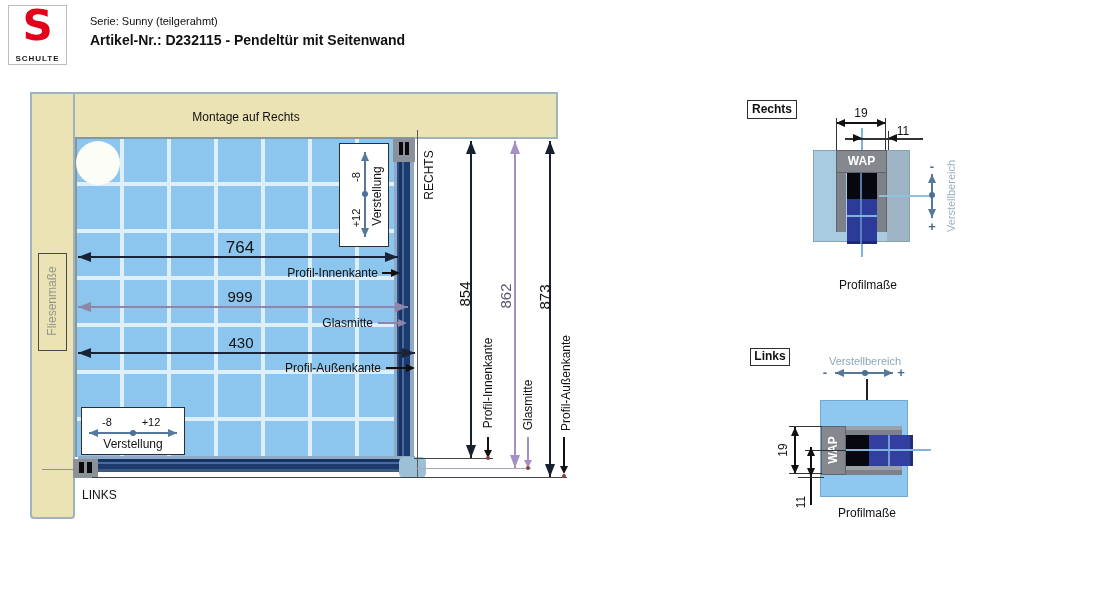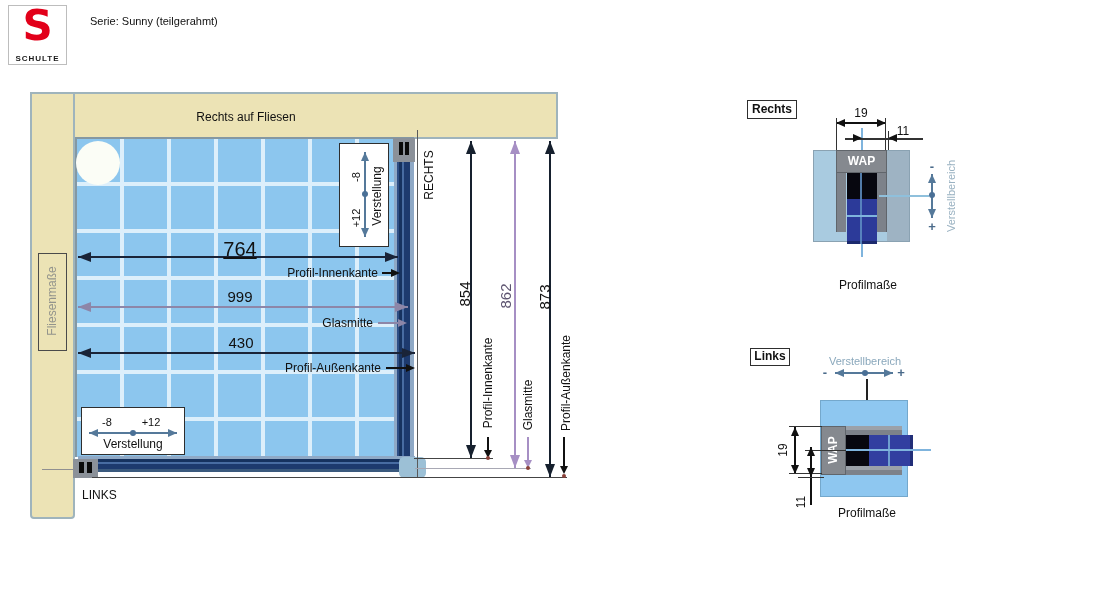--- a/index.html
+++ b/index.html
@@ -38,46 +38,47 @@
 </head>
 <body>
 
 <div class="canvas">
 
   <div class="abs" style="left:8px;top:5px;width:57px;height:58px;background:#fff;border:1px solid #bdbdbd;">
     <div style="position:absolute;left:0;top:-3px;width:100%;text-align:center;font-size:42px;line-height:46px;font-weight:bold;color:#e2001a;font-family:'DejaVu Sans',sans-serif;">S</div>
     <div style="position:absolute;left:0;bottom:1px;width:100%;text-align:center;font-size:8px;font-weight:bold;letter-spacing:1px;color:#1a1a1a;">SCHULTE</div>
   </div>
   <div class="txt" style="left:90px;top:15px;font-size:11px;">Serie: Sunny (teilgerahmt)</div>
+  <div class="txt" style="left:90px;top:32px;font-size:14px;font-weight:bold;">Artikel-Nr.: D232115 - Pendeltür mit Seitenwand</div>
 
   <div class="abs" style="left:30px;top:92px;width:528px;height:47px;background:#ece3b5;border:2px solid #9fb4bc;box-sizing:border-box;"></div>
   <div class="abs" style="left:30px;top:92px;width:45px;height:427px;background:#ece3b5;border:2px solid #9fb4bc;box-sizing:border-box;border-radius:0 0 4px 4px;"></div>
   <div class="abs" style="left:34px;top:96px;width:37px;height:39px;background:#ece3b5;"></div>
-  <div class="txt ctr" style="left:176px;top:110px;width:140px;font-size:12px;">Rechts auf Fliesen</div>
+  <div class="txt ctr" style="left:176px;top:110px;width:140px;font-size:12px;">Montage auf Rechts</div>
   <div class="abs" style="left:38px;top:253px;width:27px;height:96px;border:1px solid #4a4a4a;"></div>
   <div class="rot" style="left:52px;top:301px;font-size:12px;color:#93948c;">Fliesenmaße</div>
 
   <div class="abs tiles" style="left:75px;top:137px;width:339px;height:320px;border-left:2px solid #8598a2;border-top:2px solid #8598a2;box-sizing:border-box;"></div>
   <div class="abs" style="left:76px;top:141px;width:44px;height:44px;border-radius:50%;background:#fbfdf6;"></div>
 
   <div class="abs" style="left:394px;top:138px;width:20px;height:334px;background:linear-gradient(90deg,#8fa9c6 0 3px,#2e4f86 3px 5px,#16325f 5px 8px,#486ca2 8px 10px,#1d3a6e 10px 16px,#8fa9c6 16px 20px);"></div>
   <div class="abs" style="left:393px;top:138px;width:22px;height:24px;background:#8b9199;"></div>
   <div class="abs" style="left:399px;top:142px;width:4px;height:13px;background:#0a0a0a;"></div>
   <div class="abs" style="left:405px;top:142px;width:4px;height:13px;background:#0a0a0a;"></div>
   <div class="abs" style="left:78px;top:456px;width:337px;height:16px;background:linear-gradient(180deg,#8fa9c6 0 3px,#16325f 3px 6px,#486ca2 6px 8px,#1d3a6e 8px 13px,#3b5a7e 13px 16px);"></div>
   <div class="abs" style="left:73px;top:459px;width:25px;height:19px;background:#8b9199;"></div>
   <div class="abs" style="left:79px;top:462px;width:5px;height:11px;background:#0a0a0a;"></div>
   <div class="abs" style="left:87px;top:462px;width:5px;height:11px;background:#0a0a0a;"></div>
   <div class="abs" style="left:399px;top:457px;width:27px;height:21px;background:#9cc0d6;border-radius:5px;"></div>
 
   <div class="dimh" style="left:78px;top:256px;width:320px;color:#1a2438;">
       <span class="aw"></span>
       <span class="ae"></span>
     </div>
-  <div class="txt ctr" style="left:210px;top:238px;width:60px;font-size:20px;text-decoration:underline;">764</div>
+  <div class="txt ctr" style="left:210px;top:238px;width:60px;font-size:17px;">764</div>
   <div class="dimh" style="left:78px;top:306px;width:330px;color:#8d86a8;">
       <span class="aw"></span>
       <span class="ae"></span>
     </div>
   <div class="txt ctr" style="left:210px;top:288px;width:60px;font-size:15px;">999</div>
   <div class="dimh" style="left:78px;top:352px;width:337px;color:#1a2438;">
       <span class="aw"></span>
       <span class="ae"></span>
     </div>
   <div class="txt ctr" style="left:211px;top:334px;width:60px;font-size:15px;">430</div>

